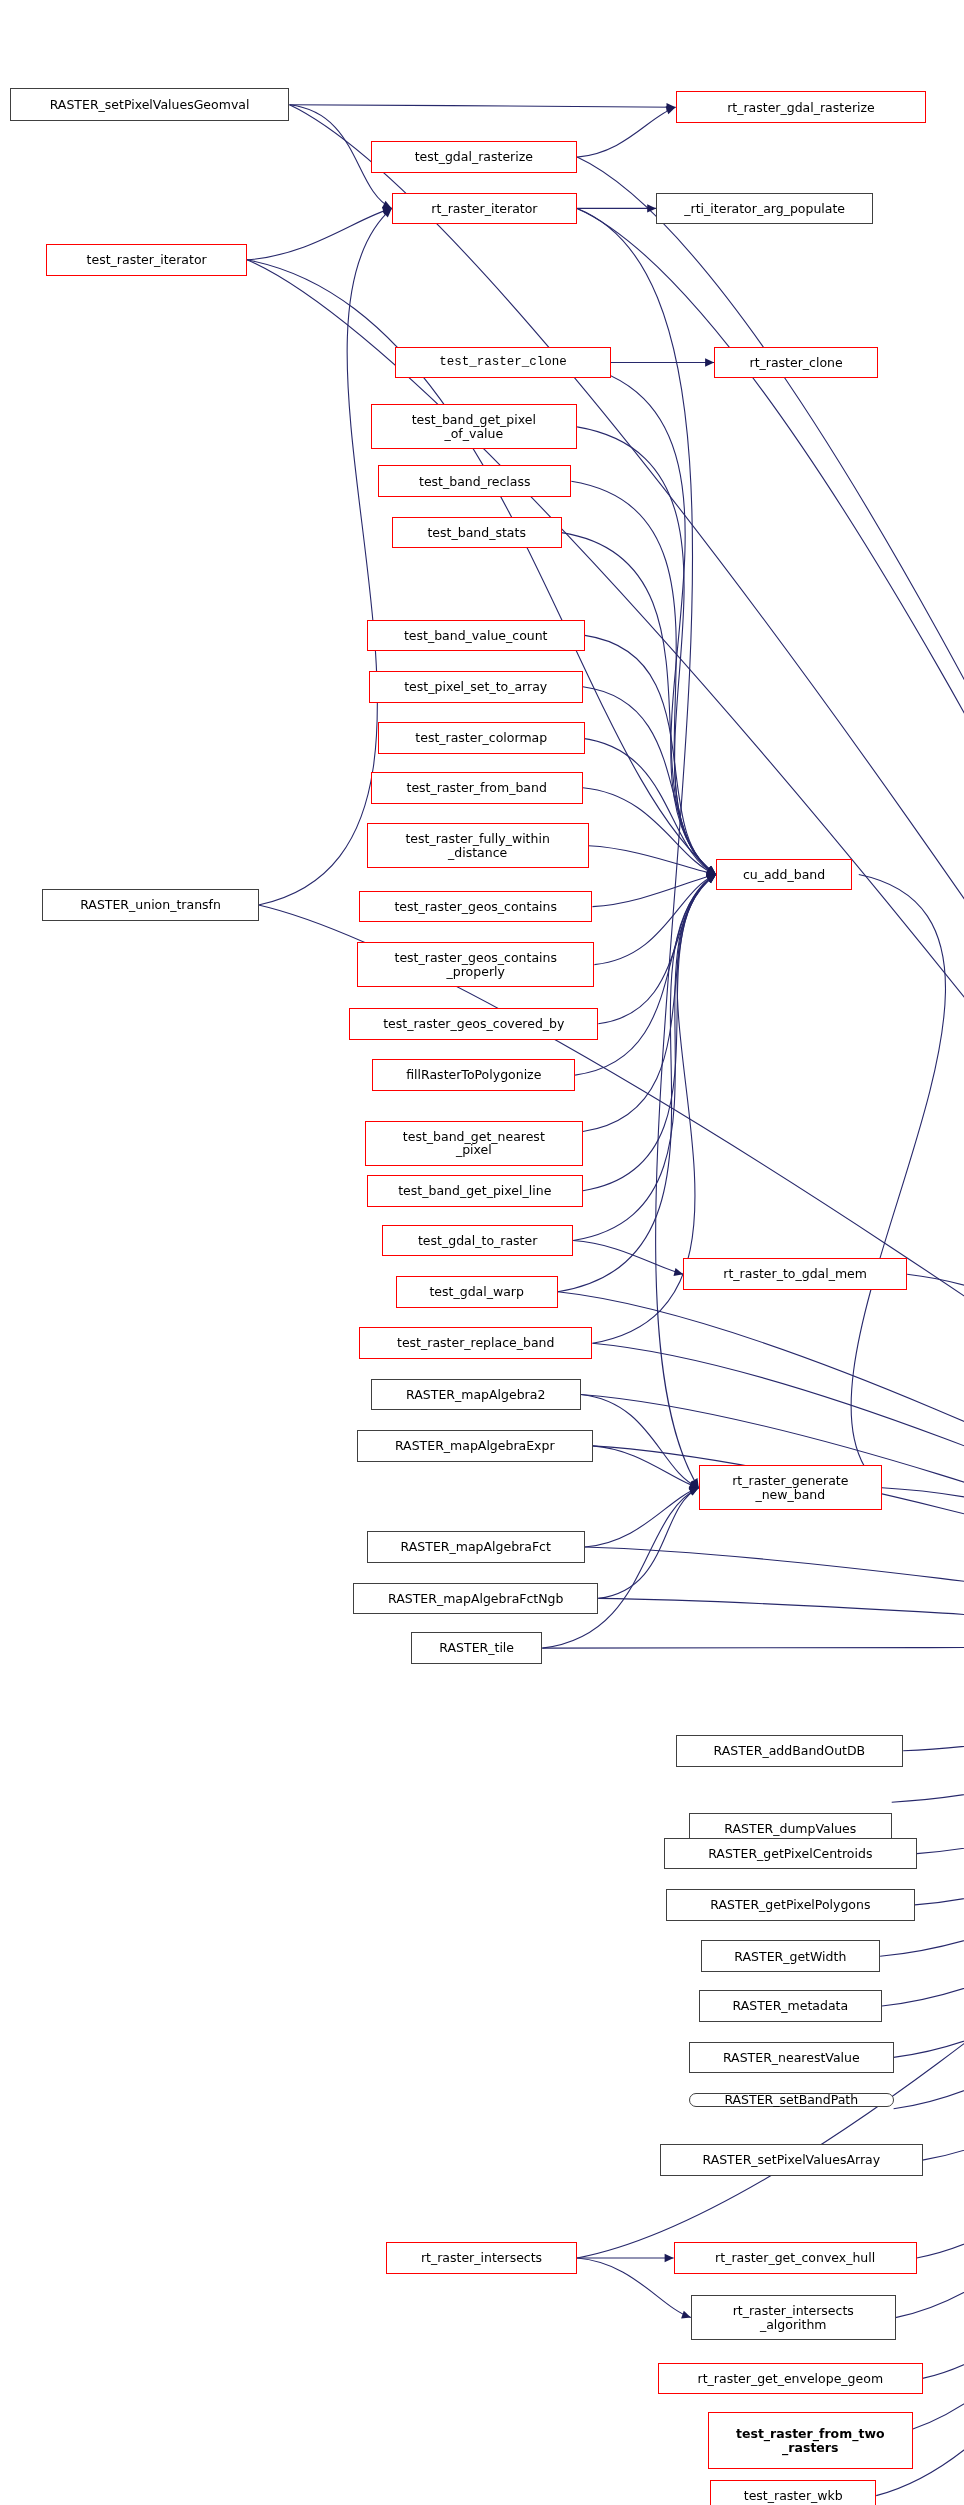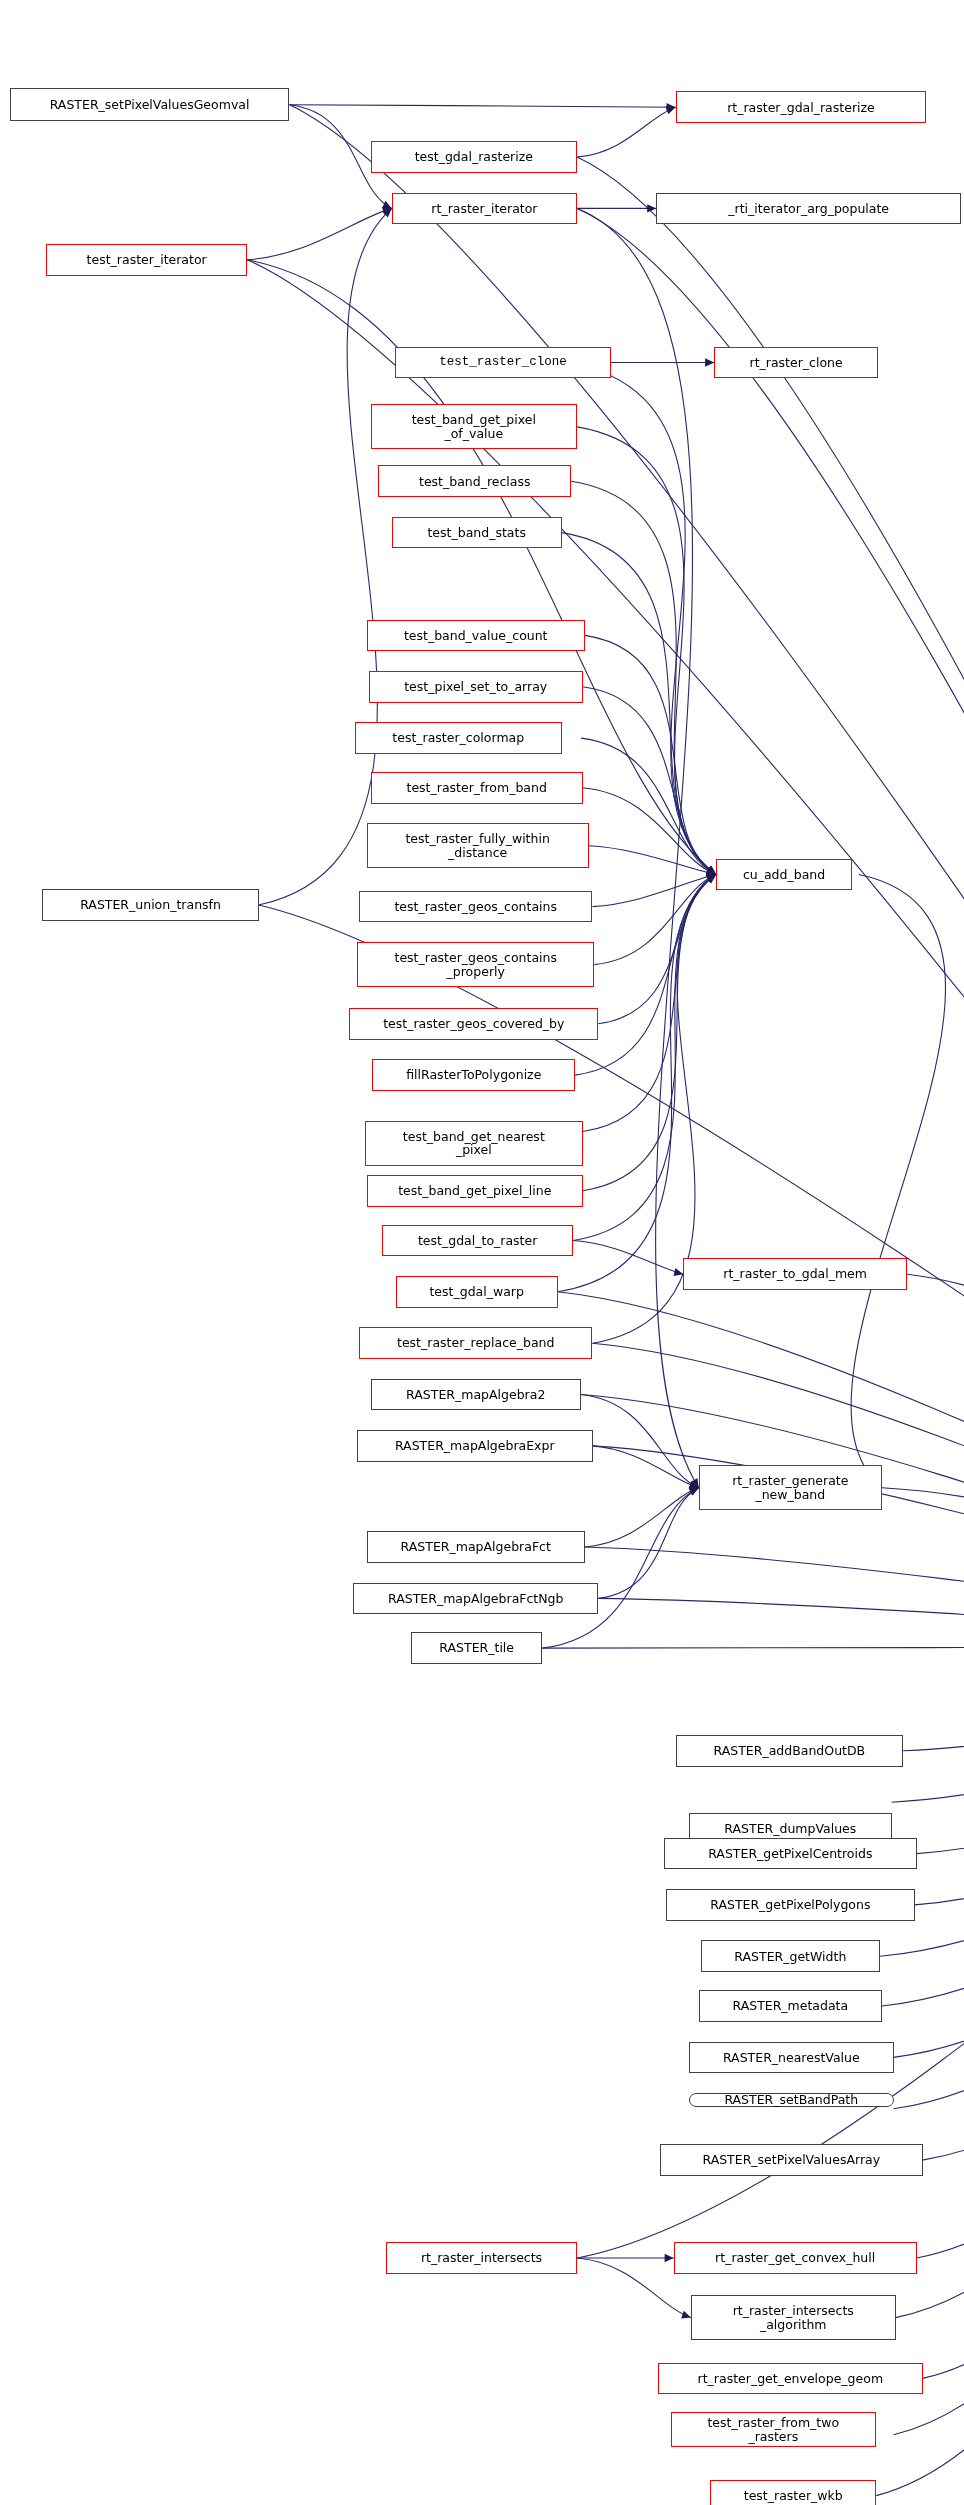--- a/index.html
+++ b/index.html
@@ -149,31 +149,31 @@
       <path d="M893.6,2434.8 C1153.6,2371.7 1294.8,1788.4 1437.8,1646.5"></path>
       <polygon points="1437.8,1646.5 1428.5,1649.9 1434.4,1655.8"></polygon>
       <path d="M876.2,2495.6 C1136.2,2427.6 1294.8,1799.3 1437.8,1646.5"></path>
       <polygon points="1437.8,1646.5 1428.6,1650.2 1434.8,1656.0"></polygon>
     </svg>
   <div id="node-layer">
       <div class="node black" style="left: 9.65px; top: 88.275px; width: 279.85px; height: 33px;">RASTER_setPixelValuesGeomval</div>
       <div class="node red" style="left: 370.56px; top: 141.24px; width: 206.51px; height: 31.68px; text-align: right;">test_gdal_rasterize</div>
       <div class="node red" style="left: 675.5px; top: 91.485px; width: 250.9px; height: 31.68px;">rt_raster_gdal_rasterize</div>
       <div class="node red" style="left: 391.79px; top: 192.6px; width: 185.28px; height: 31.68px;">rt_raster_iterator</div>
-      <div class="node black" style="left: 656.2px; top: 192.6px; width: 305px; height: 31.68px;">_rti_iterator_arg_populate</div>
+      <div class="node black" style="left: 656.2px; top: 192.6px; width: 217px; height: 31.68px;">_rti_iterator_arg_populate</div>
       <div class="node red" style="left: 46.32px; top: 243.96px; width: 200.72px; height: 31.68px;">test_raster_iterator</div>
       <div class="node red" style="left: 395px; top: 346.68px; width: 216px; height: 31.68px; font-family: Liberation Mono, monospace;">test_raster_clone</div>
       <div class="node red" style="left: 714.1px; top: 346.68px; width: 164.05px; height: 31.68px;">rt_raster_clone</div>
       <div class="node red" style="left: 370.56px; top: 404.46px; width: 206.51px; height: 44.88px;">test_band_get_pixel
 _of_value</div>
       <div class="node red" style="left: 378.28px; top: 465.45px; width: 193px; height: 31.68px;">test_band_reclass</div>
       <div class="node red" style="left: 391.79px; top: 516.81px; width: 169.84px; height: 31.68px;">test_band_stats</div>
       <div class="node red" style="left: 366.7px; top: 619.53px; width: 218.09px; height: 31.68px;">test_band_value_count</div>
       <div class="node red" style="left: 368.63px; top: 670.89px; width: 214.23px; height: 31.68px;">test_pixel_set_to_array</div>
-      <div class="node red" style="left: 355px; top: 722.25px; width: 206.51px; height: 31.68px;">test_raster_colormap</div>
+      <div class="node red" style="left: 378px; top: 722.25px; width: 206.51px; height: 31.68px;">test_raster_colormap</div>
       <div class="node red" style="left: 370.56px; top: 772.005px; width: 212.3px; height: 31.68px;">test_raster_from_band</div>
       <div class="node red" style="left: 366.7px; top: 823.365px; width: 221.95px; height: 44.88px;">test_raster_fully_within
 _distance</div>
       <div class="node red" style="left: 358.98px; top: 890.775px; width: 233.53px; height: 31.68px;">test_raster_geos_contains</div>
       <div class="node red" style="left: 357.05px; top: 942.135px; width: 237.39px; height: 44.88px;">test_raster_geos_contains
 _properly</div>
       <div class="node red" style="left: 349.33px; top: 1007.94px; width: 248.97px; height: 31.68px;">test_raster_geos_covered_by</div>
       <div class="node red" style="left: 372.49px; top: 1059.3px; width: 202.65px; height: 31.68px;">fillRasterToPolygonize</div>
       <div class="node red" style="left: 364.77px; top: 1109.06px; width: 218.09px; height: 44.88px; margin-top: 12px;">test_band_get_nearest
 _pixel</div>
@@ -198,17 +198,17 @@
       <div class="node black" style="left: 700.59px; top: 1940.44px; width: 179.49px; height: 31.68px;">RASTER_getWidth</div>
       <div class="node black" style="left: 698.66px; top: 1990.2px; width: 183.35px; height: 31.68px;">RASTER_metadata</div>
       <div class="node black" style="left: 689.01px; top: 2041.56px; width: 204.58px; height: 31.68px;">RASTER_nearestValue</div>
       <div class="node black" style="left: 689.01px; top: 2092.92px; width: 204.58px; height: 14px; border-radius: 14px;">RASTER_setBandPath</div>
       <div class="node black" style="left: 660.06px; top: 2144.28px; width: 262.48px; height: 31.68px;">RASTER_setPixelValuesArray</div>
       <div class="node red" style="left: 386px; top: 2242.18px; width: 191.07px; height: 31.68px;">rt_raster_intersects</div>
       <div class="node red" style="left: 673.57px; top: 2242.18px; width: 243.18px; height: 31.68px;">rt_raster_get_convex_hull</div>
       <div class="node black" style="left: 690.94px; top: 2295.15px; width: 204.58px; height: 44.88px;">rt_raster_intersects
 _algorithm</div>
       <div class="node red" style="left: 658.13px; top: 2362.56px; width: 264.41px; height: 31.68px;">rt_raster_get_envelope_geom</div>
-      <div class="node red" style="left: 671px; top: 2412.32px; width: 204.58px; height: 35px;">test_raster_from_two
+      <div class="node red" style="left: 708px; top: 2412.32px; width: 204.58px; height: 57px; font-weight: bold;">test_raster_from_two
 _rasters</div>
       <div class="node red" style="left: 710.24px; top: 2479.72px; width: 165.98px; height: 31.68px;">test_raster_wkb</div>
     </div>
 </div>
 
 </body></html>

